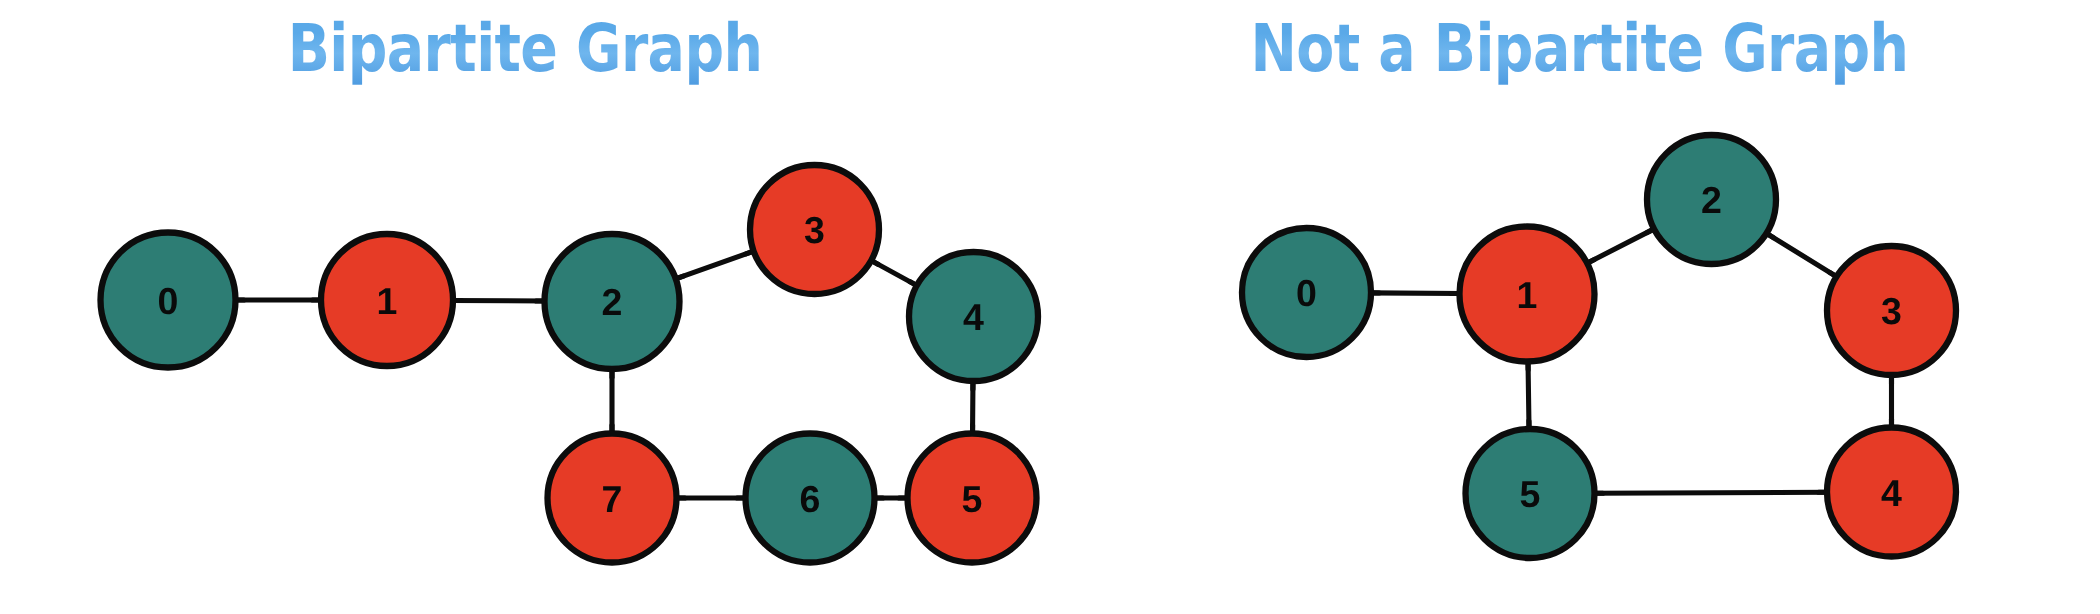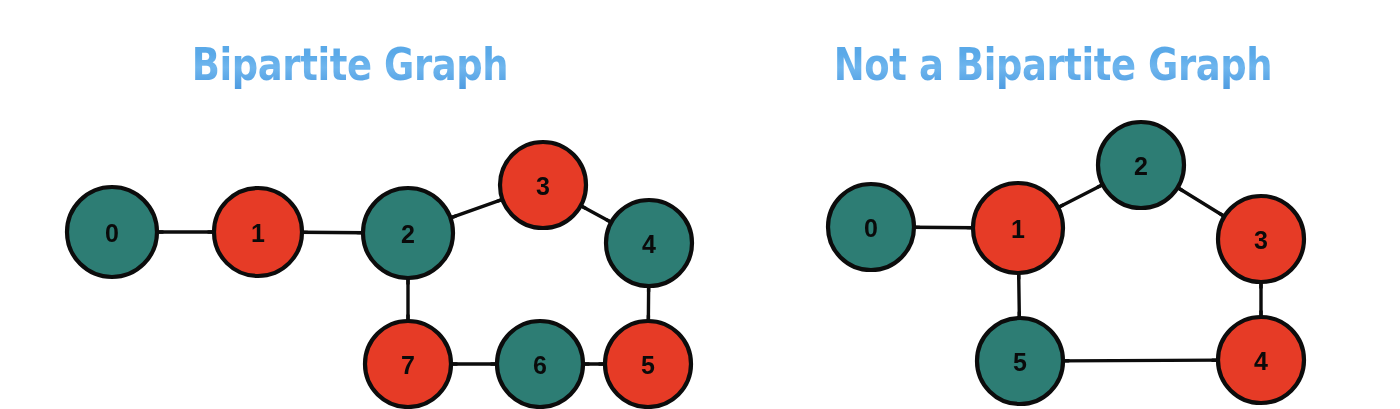--- a/index.html
+++ b/index.html
@@ -18,21 +18,20 @@
     position: absolute;
     left: 0; top: 0;
     width: 1400px;
     height: 409px;
   }
   .panel {
     position: absolute;
     top: 0;
     width: 700px;
     height: 332px;
-    margin-top: 32px;
   }
   #panel-left  { left: 0; }
   #panel-right { left: 703px; }
 
   .panel-title {
     position: absolute;
     top: 8px;
     left: 0;
     width: 700px;
     text-align: center;

